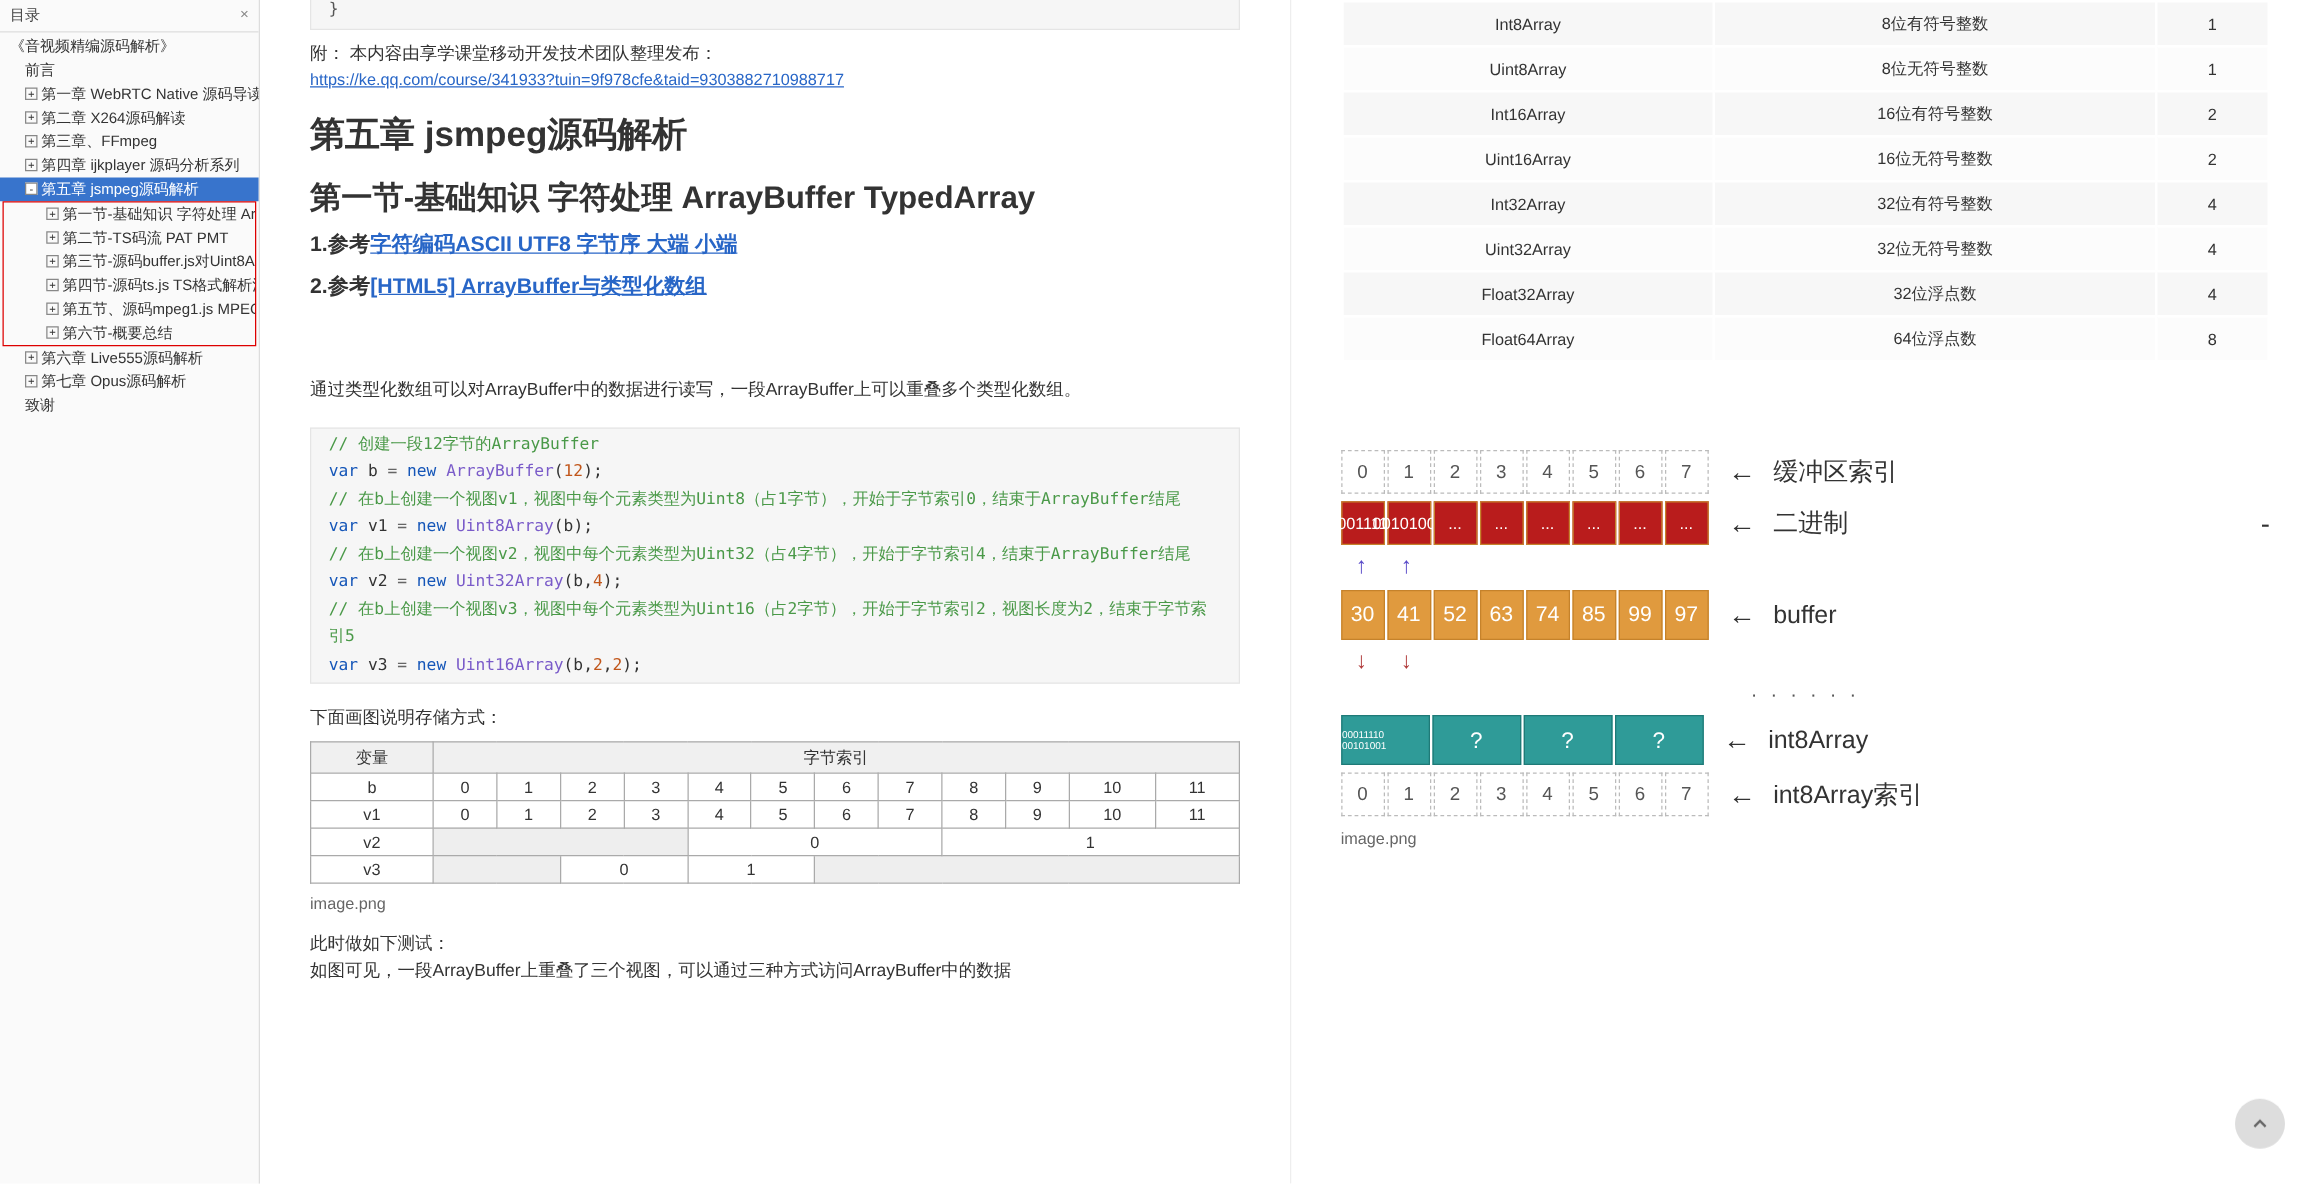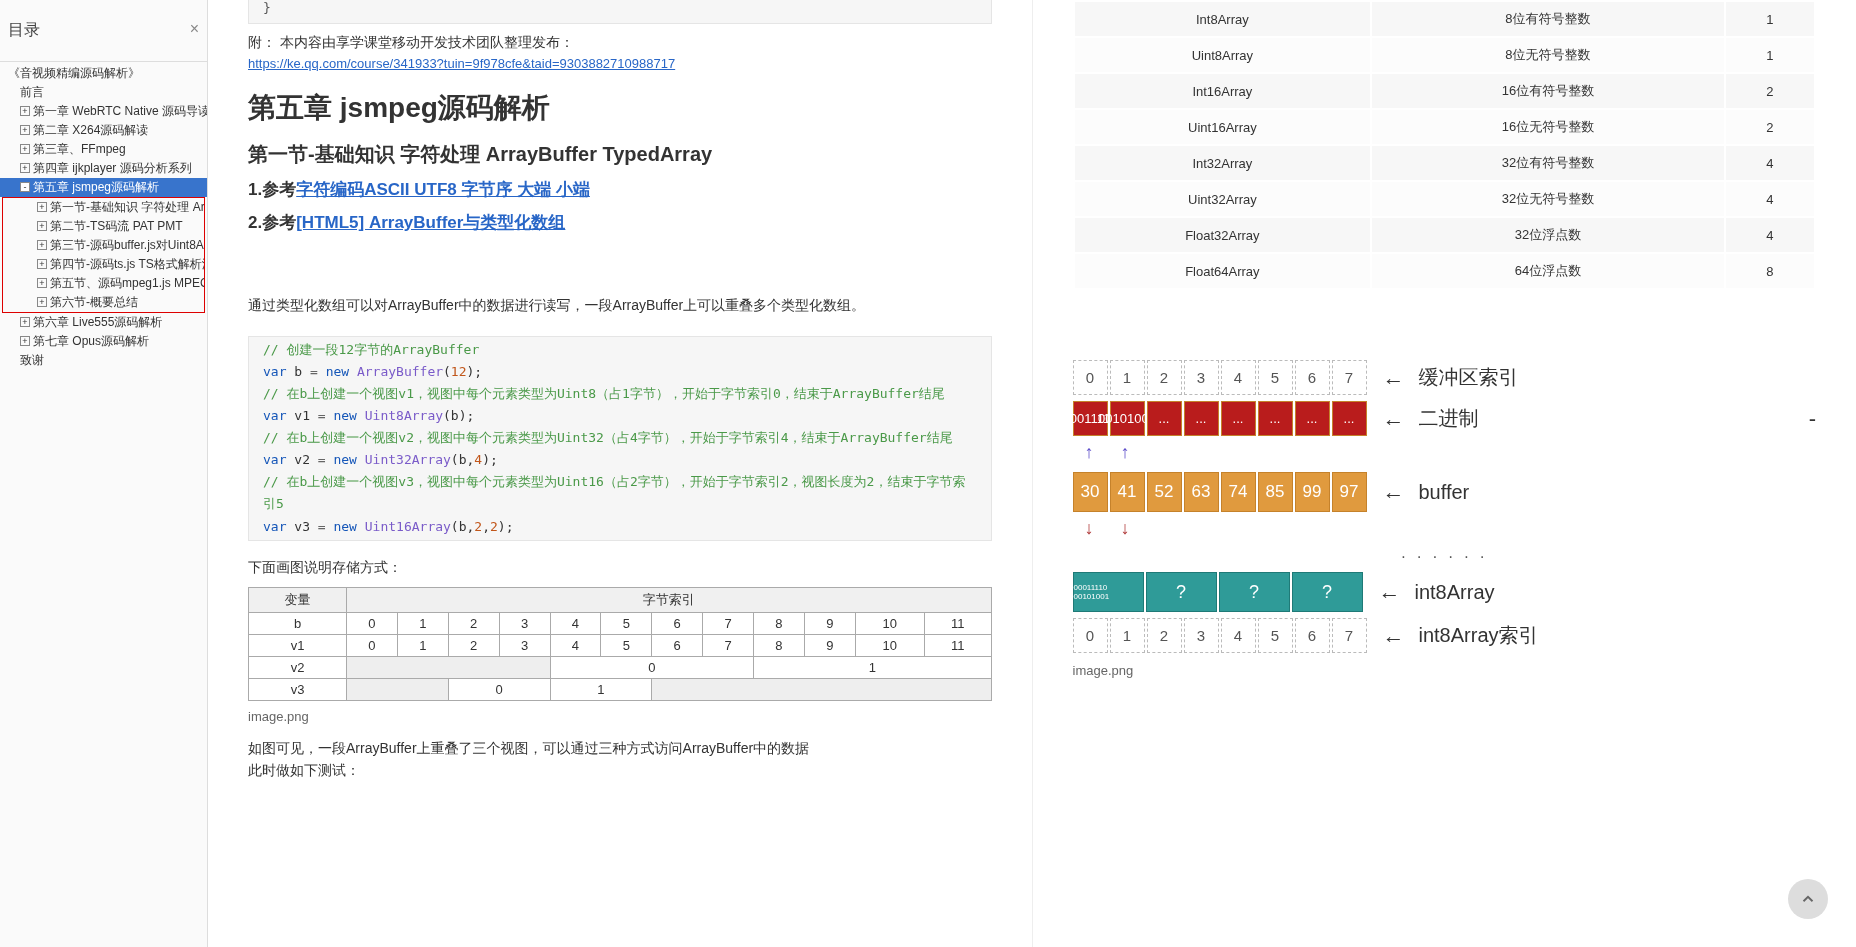--- a/index.html
+++ b/index.html
@@ -1,35 +1,35 @@
 <!DOCTYPE html>
 <html><head>
 <meta charset="utf-8">
 <style>
 *{margin:0;padding:0;box-sizing:border-box;}
 body{font-family:"Microsoft YaHei",Arial,sans-serif;font-size:13px;color:#333;background:#fff;overflow:hidden;}
 .container{display:flex;height:947px;}
 .sidebar{width:208px;border-right:1px solid #ddd;background:#fafafa;overflow:hidden;}
-.sidebar-header{display:flex;justify-content:space-between;padding:20px 8px;border-bottom:1px solid #ddd;font-size:16px;color:#444;}
+.sidebar-header{display:flex;justify-content:space-between;padding:4px 8px;border-bottom:1px solid #ddd;font-size:12px;color:#444;}
 .tree{font-size:12px;padding:2px 0;}
 .tree-item{padding:1px 4px 1px 8px;white-space:nowrap;overflow:hidden;cursor:pointer;color:#333;}
 .tree-item.l1{padding-left:8px;}
 .tree-item.l2{padding-left:20px;}
 .tree-item.l3{padding-left:34px;}
 .tree-item.sel{background:#3874cc;color:#fff;}
 .tree-box{border:1.5px solid #d00;margin:0 2px;}
 .expand{display:inline-block;width:10px;height:10px;border:1px solid #888;font-size:9px;line-height:8px;text-align:center;margin-right:3px;position:relative;top:-1px;}
 .main{flex:1;display:flex;overflow:hidden;}
 .col{flex:1;padding:0 40px;overflow:hidden;position:relative;}
 .col1{border-right:1px solid #eee;}
 .codeend{font-family:Consolas,monospace;font-size:13px;color:#555;padding:8px 0 6px;}
 .attach{font-size:14px;margin:10px 0 4px;}
 .link{color:#2866c7;text-decoration:underline;}
 h1{font-size:28px;font-weight:bold;margin:18px 0 14px;}
-h2{font-size:20px;font-weight:bold;margin:14px 0 10px;}
+h2{font-size:25px;font-weight:bold;margin:14px 0 10px;}
 h3{font-size:17px;font-weight:bold;margin:10px 0 8px;}
 .para{font-size:14px;line-height:1.7;margin:60px 0 8px;}
 .bold{font-weight:bold;}
 .codeblock{background:#f6f6f6;border:1px solid #e5e5e5;padding:2px 14px;font-family:Consolas,monospace;font-size:13px;line-height:1.7;margin:18px 0;white-space:pre-wrap;}
 .cm{color:#4a9948;}
 .kw{color:#1556b8;}
 .fn{color:#7a5bc9;}
 .ty{color:#2f8bb5;}
 .nu{color:#c1561a;}
 .op{color:#666;}
@@ -165,22 +165,22 @@
         <tr>
               <td>v3</td>
               <td colspan="2" style="background:#eee;"></td>
               <td colspan="2">0</td>
               <td colspan="2">1</td>
               <td colspan="6" style="background:#eee;"></td>
             </tr>
       </tbody>
         </table>
       <div class="imgcap">image.png</div>
+      <div class="para2">此时做如下测试：</div>
       <div class="para2">如图可见，一段ArrayBuffer上重叠了三个视图，可以通过三种方式访问ArrayBuffer中的数据</div>
-      <div class="para2">此时做如下测试：</div>
     </div>
 
     <div class="col">
       <table class="typetab" id="typetab">
           <tbody>
             <tr>
               <td>Int8Array</td>
               <td>8位有符号整数</td>
               <td>1</td>
             </tr>

